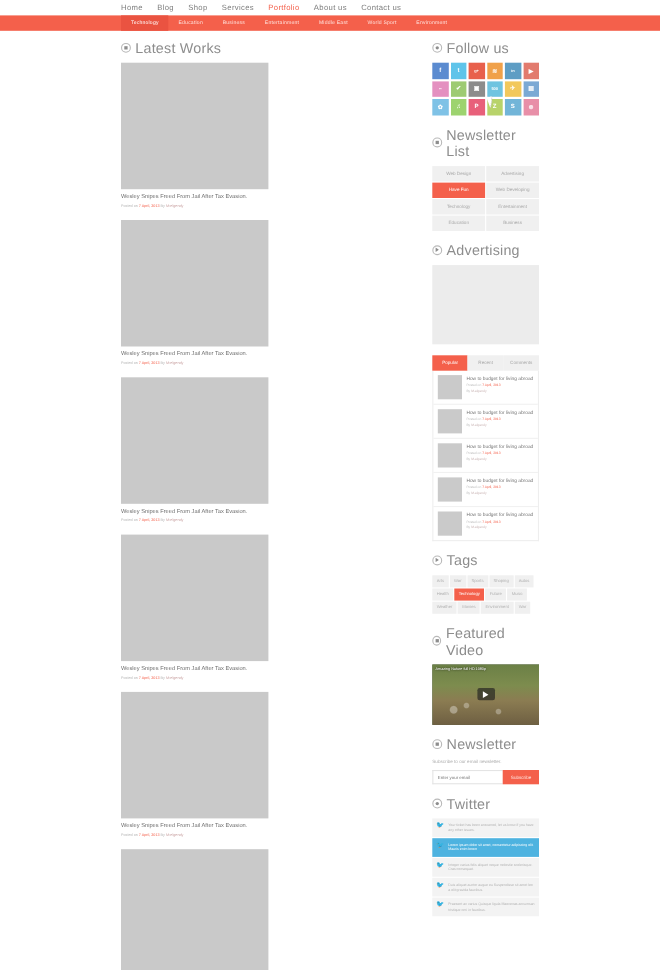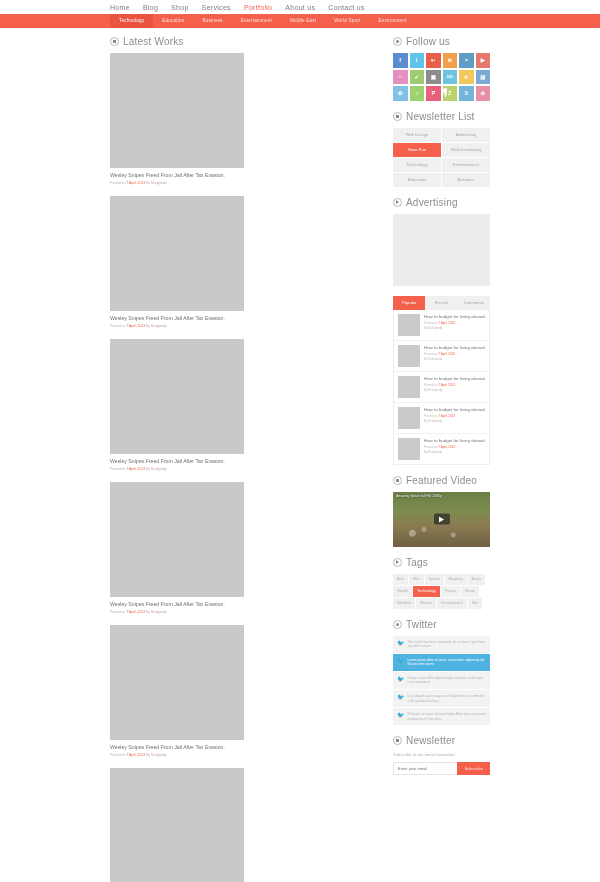--- a/index.html
+++ b/index.html
@@ -71,21 +71,21 @@
     width: 9px; height: 9px; border-radius: 50%; border: 1px solid #b9b9b9;
     display: flex; align-items: center; justify-content: center; color: #8d8d8d; font-size: 5px;
   }
   .sec-ico i { width: 3px; height: 3px; background: #8d8d8d; display: block; }
   .sec-ico.sq i { border-radius: 0; }
   .sec-ico.ci i { border-radius: 50%; }
   .sec-ico.tri i {
     width: 0; height: 0; background: none; border-left: 3px solid #8d8d8d;
     border-top: 2px solid transparent; border-bottom: 2px solid transparent;
   }
-  .sec-title h3 { font-size: 10px; font-weight: 400; color: #8d8d8d; letter-spacing: .2px; }
+  .sec-title h3 { font-size: 13px; font-weight: 400; color: #8d8d8d; letter-spacing: .2px; }
 
   
   .works { display: flex; flex-wrap: wrap; gap: 10px 12px; }
   .work { width: 134px; }
   .work-thumb { width: 134px; height: 115px; background: #c9c9c9; }
   .work h4 {
     font-size: 5.2px; font-weight: 400; color: #6f6f6f; margin-top: 4px; line-height: 7px;
   }
   .work .meta { font-size: 3.4px; color: #b5b5b5; margin-top: 2px; line-height: 5px; }
   .work .meta b { color: #f4604b; font-weight: 400; }
@@ -373,36 +373,20 @@
                 <h5>How to budget for living abroad</h5>
                 <div class="meta"><span>Posted on </span><b>7 April, 2013</b></div>
                 <div class="meta"><span>By </span><u>M-elgendy</u></div>
               </div>
             </div>
           </div>
       </div>
 
       <div class="widget">
         <div class="sec-title">
-          <span class="sec-ico sq">
-              <i></i>
-            </span>
-          <h3>Featured Video</h3>
-        </div>
-        <div class="video">
-          <div class="vbg"></div>
-          <div class="vtitle">Amazing Nature full HD 1080p</div>
-          <div class="vplay">
-            <i></i>
-          </div>
-        </div>
-      </div>
-
-      <div class="widget">
-        <div class="sec-title">
           <span class="sec-ico tri">
               <i></i>
             </span>
           <h3>Tags</h3>
         </div>
         <div class="tags">
             <span>Arts</span>
             <span>War</span>
             <span>Sports</span>
             <span>Shoping</span>
@@ -413,20 +397,50 @@
             <span>Music</span>
             <span>Weather</span>
             <span>Movies</span>
             <span>Environment</span>
             <span>War</span>
           </div>
       </div>
 
       <div class="widget">
         <div class="sec-title">
+          <span class="sec-ico sq">
+              <i></i>
+            </span>
+          <h3>Featured Video</h3>
+        </div>
+        <div class="video">
+          <div class="vbg"></div>
+          <div class="vtitle">Amazing Nature full HD 1080p</div>
+          <div class="vplay">
+            <i></i>
+          </div>
+        </div>
+      </div>
+
+      <div class="widget">
+        <div class="sec-title">
+          <span class="sec-ico sq">
+              <i></i>
+            </span>
+          <h3>Newsletter</h3>
+        </div>
+        <div class="nl-sub">Subscribe to our email newsletter.</div>
+        <div class="nl-form">
+          <input class="nl-input" type="text" placeholder="Enter your email" style="">
+          <button class="nl-btn">Subscribe</button>
+        </div>
+      </div>
+
+      <div class="widget">
+        <div class="sec-title">
           <span class="sec-ico ci">
               <i></i>
             </span>
           <h3>Twitter</h3>
         </div>
         <div class="tweets">
             <div class="tweet">
               <span class="tw-ico">🐦</span>
               <p>Your ticket has been answered, let us know if you have any other issues.</p>
             </div>
@@ -442,31 +456,17 @@
               <span class="tw-ico">🐦</span>
               <p>Duis aliquet auctor augue eu Suspendisse sit amet leo a elit gravida faucibus.</p>
             </div>
             <div class="tweet">
               <span class="tw-ico">🐦</span>
               <p>Praesent ac varius Quisque ligula Maecenas accumsan tristique orci in faucibus.</p>
             </div>
           </div>
       </div>
 
-      <div class="widget">
-        <div class="sec-title">
-          <span class="sec-ico sq">
-              <i></i>
-            </span>
-          <h3>Newsletter</h3>
-        </div>
-        <div class="nl-sub">Subscribe to our email newsletter.</div>
-        <div class="nl-form">
-          <input class="nl-input" type="text" placeholder="Enter your email" style="">
-          <button class="nl-btn">Subscribe</button>
-        </div>
-      </div>
-
     </aside>
   </div>
 
   <div class="cursor" style="left:444px; top:88px;"></div>
 </div>
 
 </body></html>

